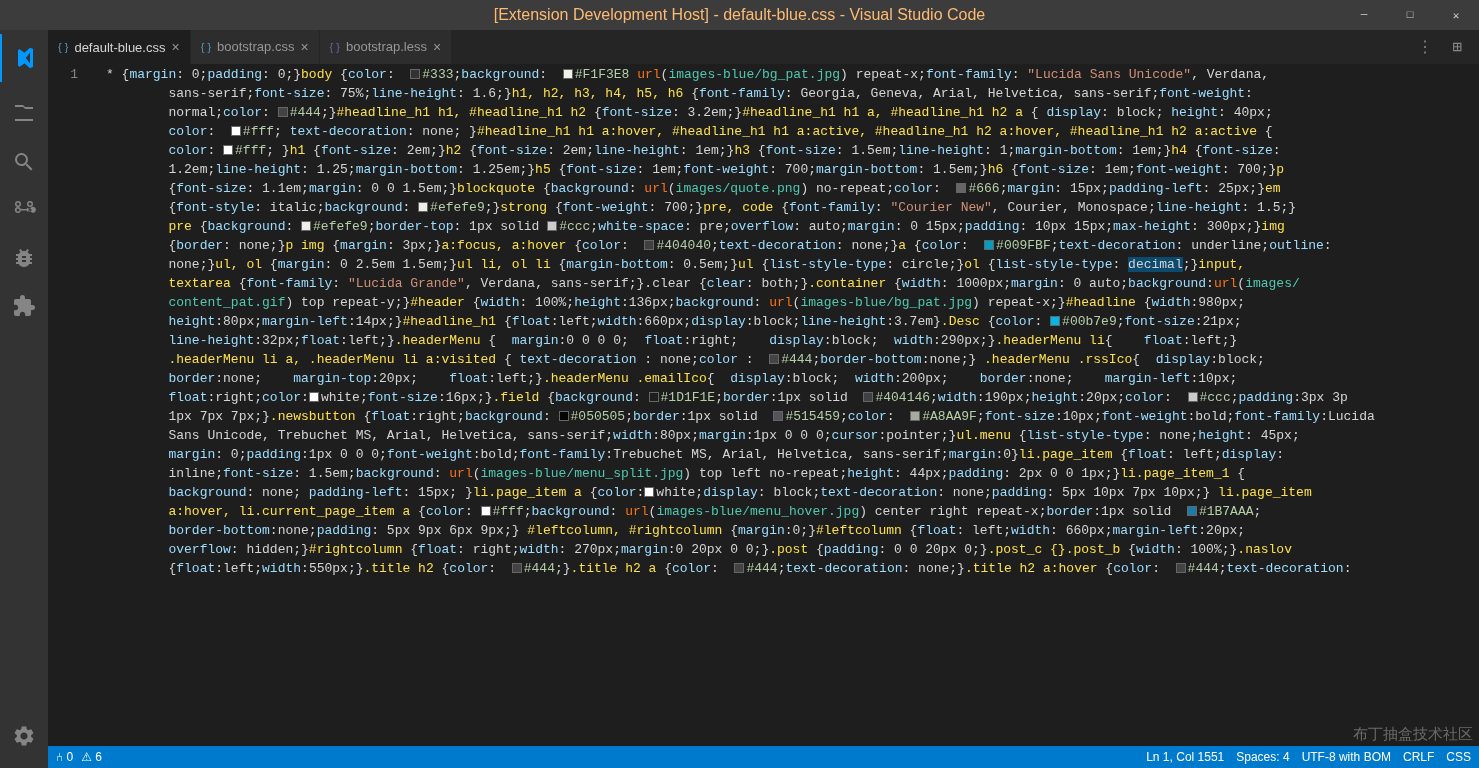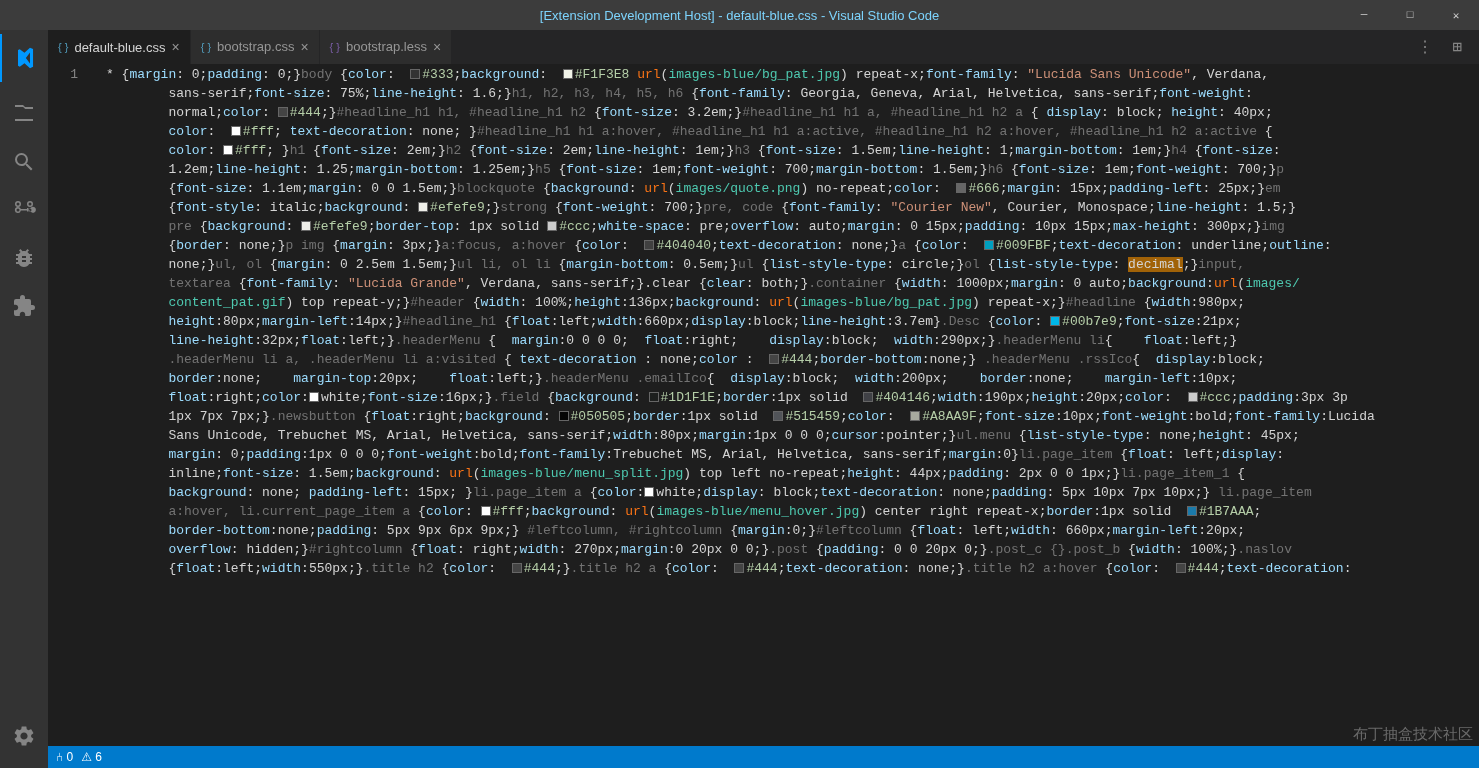--- a/index.html
+++ b/index.html
@@ -20,23 +20,23 @@
     .title-bar {
       height: 30px;
       background: #3c3c3c;
       display: flex;
       align-items: center;
       justify-content: center;
       position: relative;
       flex-shrink: 0;
     }
     .title-bar-text {
-      color: #7dd3fc;
+      color: #fdba74;
       font-family: "Segoe UI", Arial, sans-serif;
-      font-size: 13px;
+      font-size: 16px;
     }
     .title-bar-controls {
       position: absolute;
       right: 0;
       top: 0;
       display: flex;
       height: 30px;
     }
     .title-bar-btn {
       width: 46px;
@@ -200,41 +200,41 @@
       padding-top: 0;
       overflow: visible;
       line-height: 19px;
       white-space: pre-wrap;
       word-break: break-all;
       font-size: 13px;
       color: #d4d4d4;
     }
 
     
-    .c-selector { color: #737373; }
+    .c-selector { color: #fde047; }
     .c-property { color: #9cdcfe; }
     .c-number { color: #b5cea8; }
     .c-string { color: #ce9178; }
     .c-func { color: #f97316; }
     .c-link { color: #4ec9b0; }
     .c-white { color: #d4d4d4; }
     
     .color-swatch {
       display: inline-block;
       width: 10px;
       height: 10px;
       border: 1px solid #666;
       margin-right: 2px;
       vertical-align: middle;
       position: relative;
       top: -1px;
     }
 
     .cursor-highlight {
-      background: #a16207;
+      background: #0c4a6e;
     }
 
     
     .status-bar {
       height: 22px;
       background: #007acc;
       display: flex;
       align-items: center;
       padding: 0 8px;
       flex-shrink: 0;
@@ -372,17 +372,24 @@
         </span><span class="c-property">overflow</span><span class="c-white">: hidden;}</span><span class="c-selector">#rightcolumn</span><span class="c-white"> {</span><span class="c-property">float</span><span class="c-white">: right;</span><span class="c-property">width</span><span class="c-white">: 270px;</span><span class="c-property">margin</span><span class="c-white">:0 20px 0 0;}</span><span class="c-selector">.post</span><span class="c-white"> {</span><span class="c-property">padding</span><span class="c-white">: 0 0 20px 0;}</span><span class="c-selector">.post_c {}</span><span class="c-selector">.post_b</span><span class="c-white"> {</span><span class="c-property">width</span><span class="c-white">: 100%;}</span><span class="c-selector">.naslov
         </span><span class="c-white">{</span><span class="c-property">float</span><span class="c-white">:left;</span><span class="c-property">width</span><span class="c-white">:550px;}</span><span class="c-selector">.title h2</span><span class="c-white"> {</span><span class="c-property">color</span><span class="c-white">:  </span><span class="color-swatch" style="background:#444;"></span><span class="c-number">#444</span><span class="c-white">;}</span><span class="c-selector">.title h2 a</span><span class="c-white"> {</span><span class="c-property">color</span><span class="c-white">:  </span><span class="color-swatch" style="background:#444;"></span><span class="c-number">#444</span><span class="c-white">;</span><span class="c-property">text-decoration</span><span class="c-white">: none;}</span><span class="c-selector">.title h2 a:hover</span><span class="c-white"> {</span><span class="c-property">color</span><span class="c-white">:  </span><span class="color-swatch" style="background:#444;"></span><span class="c-number">#444</span><span class="c-white">;</span><span class="c-property">text-decoration</span><span class="c-white">:
 </span></div>
     </div>
 
     <div class="status-bar">
       <div class="status-left">
         <span class="status-item">⑃ 0</span>
         <span class="status-item">⚠ 6</span>
       </div>
+      <div class="status-right">
+        <span class="status-item">Ln 1, Col 1551</span>
+        <span class="status-item">Spaces: 4</span>
+        <span class="status-item">UTF-8 with BOM</span>
+        <span class="status-item">CRLF</span>
+        <span class="status-item">CSS</span>
+      </div>
     </div>
   </div>
 </div>
 
 <div class="watermark">布丁抽盒技术社区</div>
 
 </body></html>

